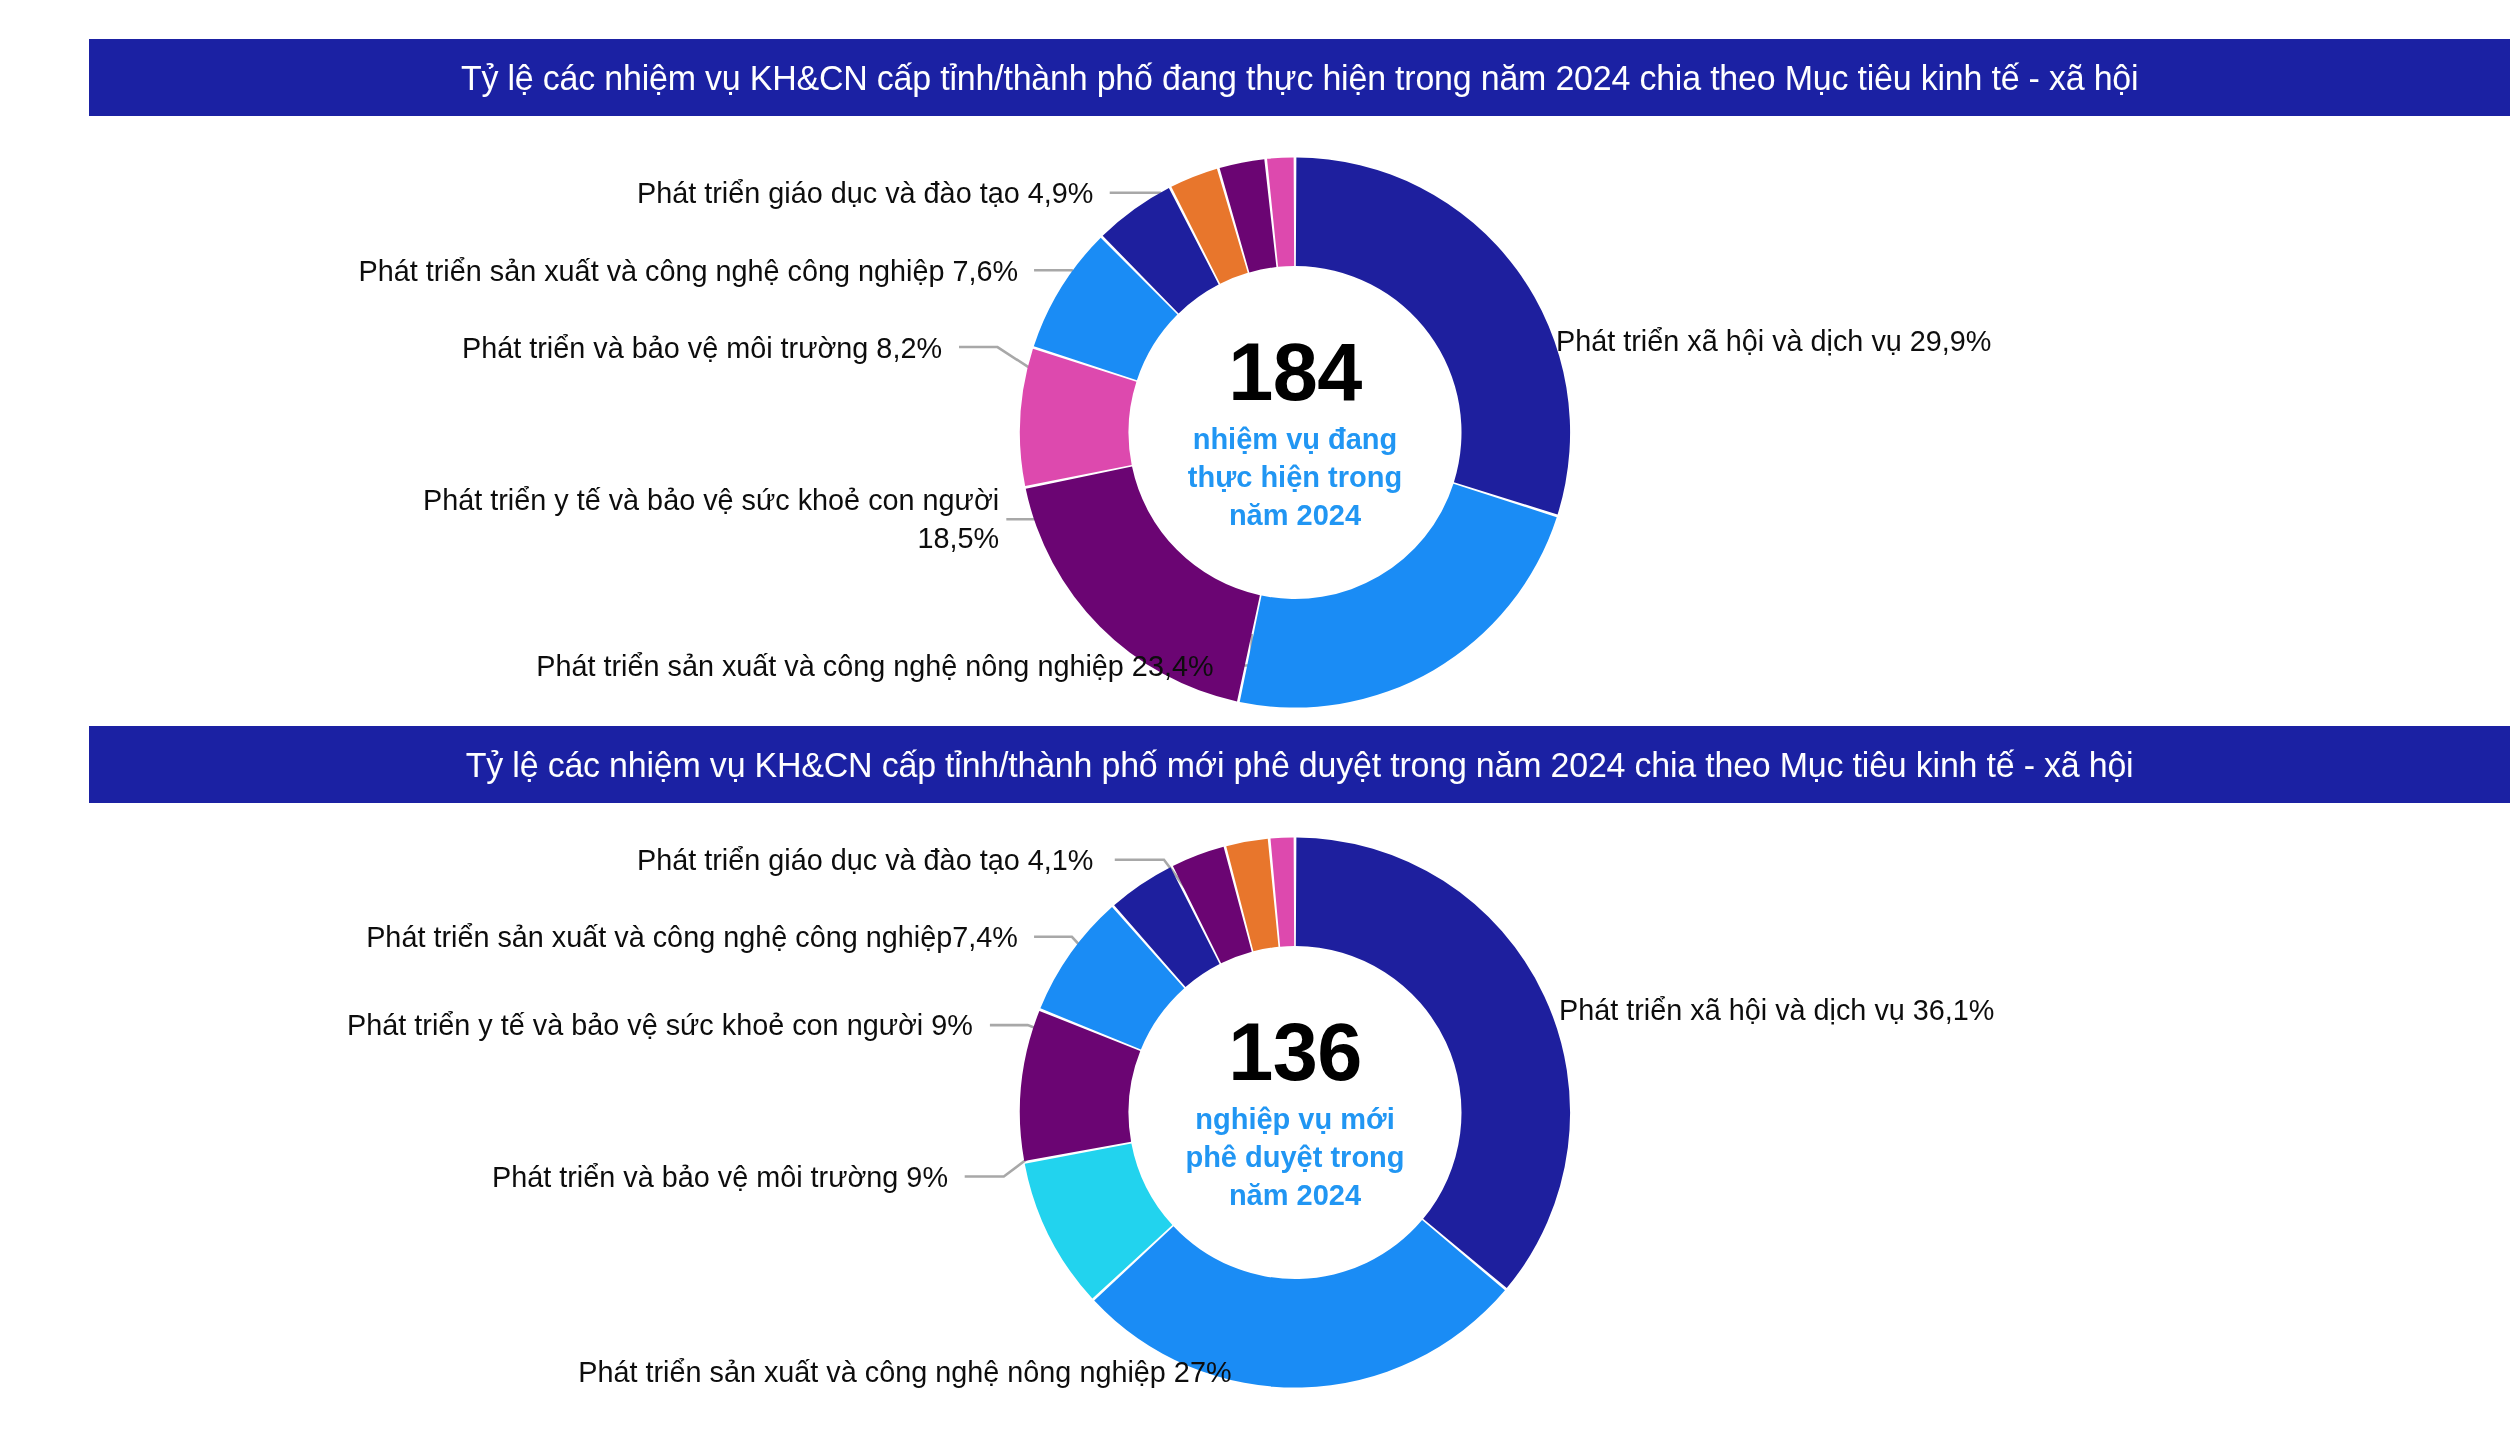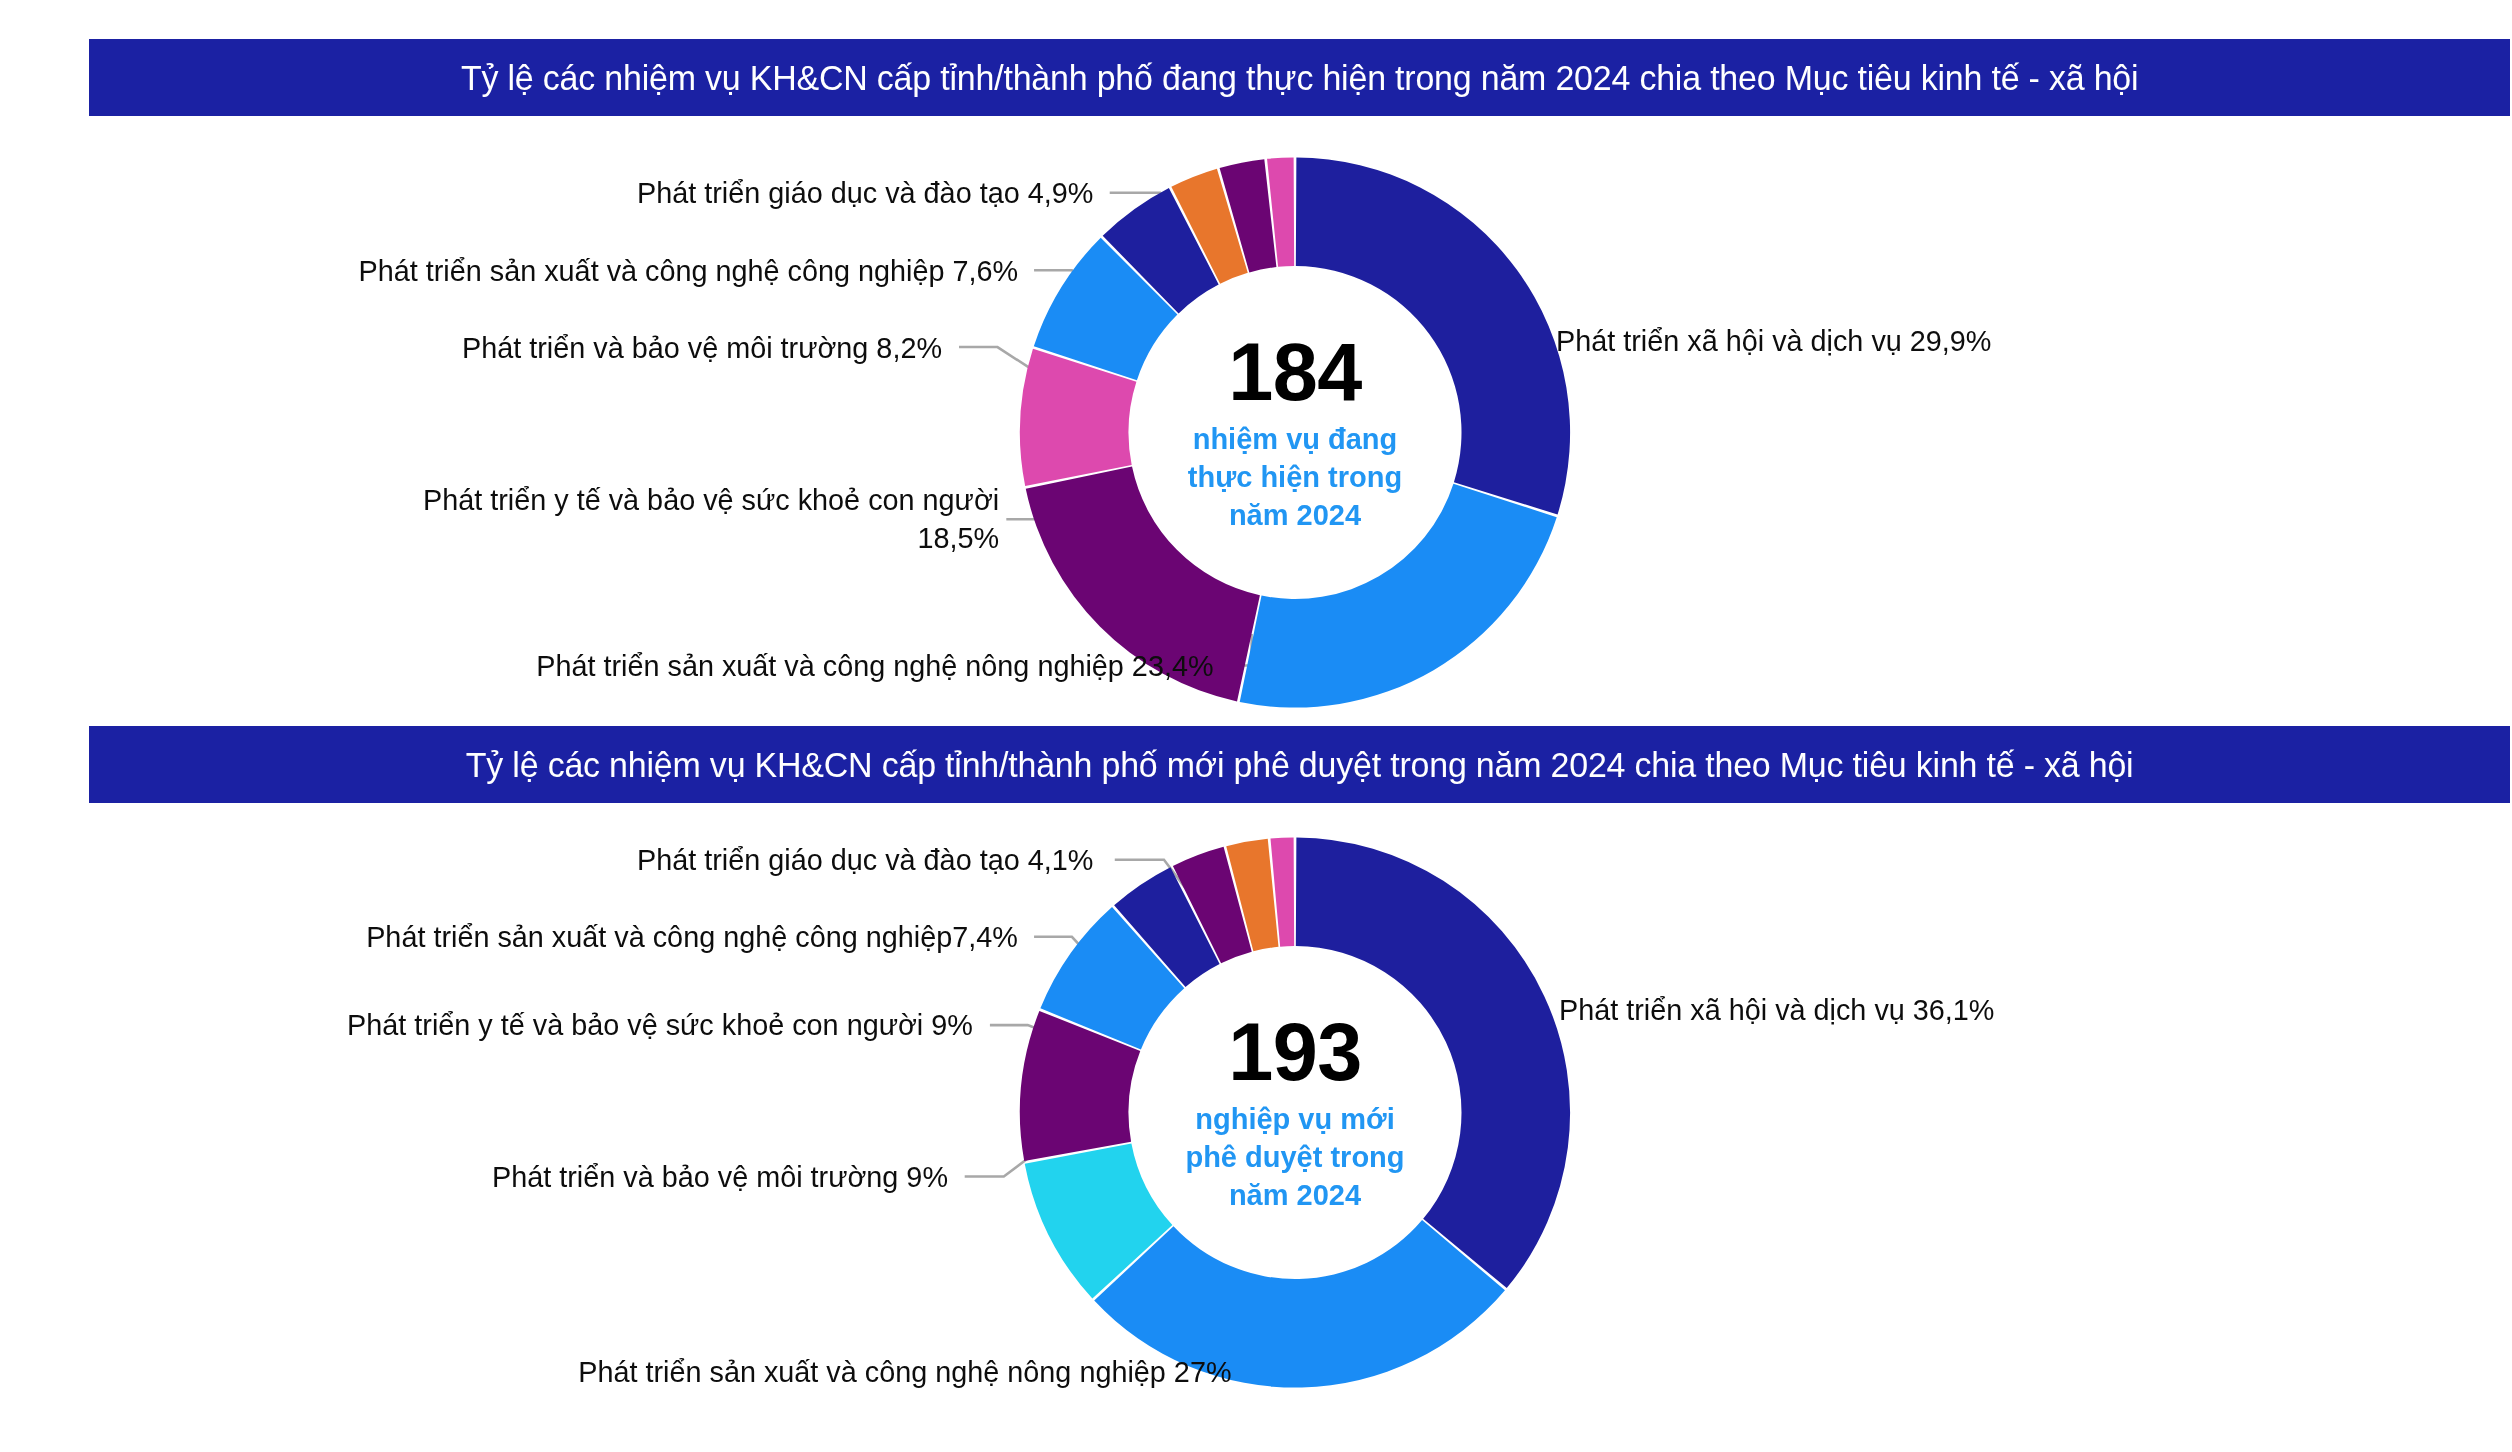--- a/index.html
+++ b/index.html
@@ -173,21 +173,21 @@
             <path d="M -167.9552727873297 154.19152487388428 A 228 228 0 0 1 -224.0161302161315 42.43552053397254 L -135.58871039397434 25.68465716529917 A 138 138 0 0 0 -101.65713879233114 93.32644926577206 Z" fill="#22d3ee"></path>
             <path d="M -224.42927763574878 40.19327480930101 A 228 228 0 0 1 -211.8811634653595 -84.20435005726019 L -128.24386209745444 -50.96579082413116 A 138 138 0 0 0 -135.83877330584795 24.327508437208508 Z" fill="#6b0573"></path>
             <path d="M -211.02854002888535 -86.31891619614522 A 228 228 0 0 1 -151.63234361525838 -170.2692936784088 L -91.77747113555112 -103.05773038430006 A 138 138 0 0 0 -127.72780054379902 -52.24565980293001 Z" fill="#1a8cf5"></path>
             <path d="M -149.92209750254722 -171.7770784488918 A 228 228 0 0 1 -103.2490703568145 -203.2821425272116 L -62.4928583738614 -123.03919152962807 A 138 138 0 0 0 -90.74232217259436 -103.9703369559082 Z" fill="#1e1f9e"></path>
             <path d="M -101.21112040123256 -204.30445200026162 A 228 228 0 0 1 -59.18937646355312 -220.1831458442171 L -35.82514891215057 -133.26874616886826 A 138 138 0 0 0 -61.25936234811445 -123.65795778963204 Z" fill="#6b0573"></path>
             <path d="M -56.98462225795746 -220.76402067845635 A 228 228 0 0 1 -22.591363139220874 -226.87800755364512 L -13.673719794791582 -137.32089930878521 A 138 138 0 0 0 -34.49069241929004 -133.62032830538146 Z" fill="#e8762c"></path>
             <path d="M -20.32149131775274 -227.09257361398346 A 228 228 0 0 1 -1.1399952500055641 -227.9971500059375 L -0.6899971250033677 -137.99827500359373 A 138 138 0 0 0 -12.299850008113502 -137.45076824004263 Z" fill="#dd49ae"></path>
           </g>
       </svg>
       <div class="center-block">
-        <div class="center-number">193</div>
+        <div class="center-number">136</div>
         <div class="center-caption">
           <div>nghiệp vụ mới</div>
           <div>phê duyệt trong</div>
           <div>năm 2024</div>
         </div>
       </div>
     </div>
 
     <div class="label left" style="right:1419px; top:39px;">Phát triển giáo dục và đào tạo 4,1%</div>
 

